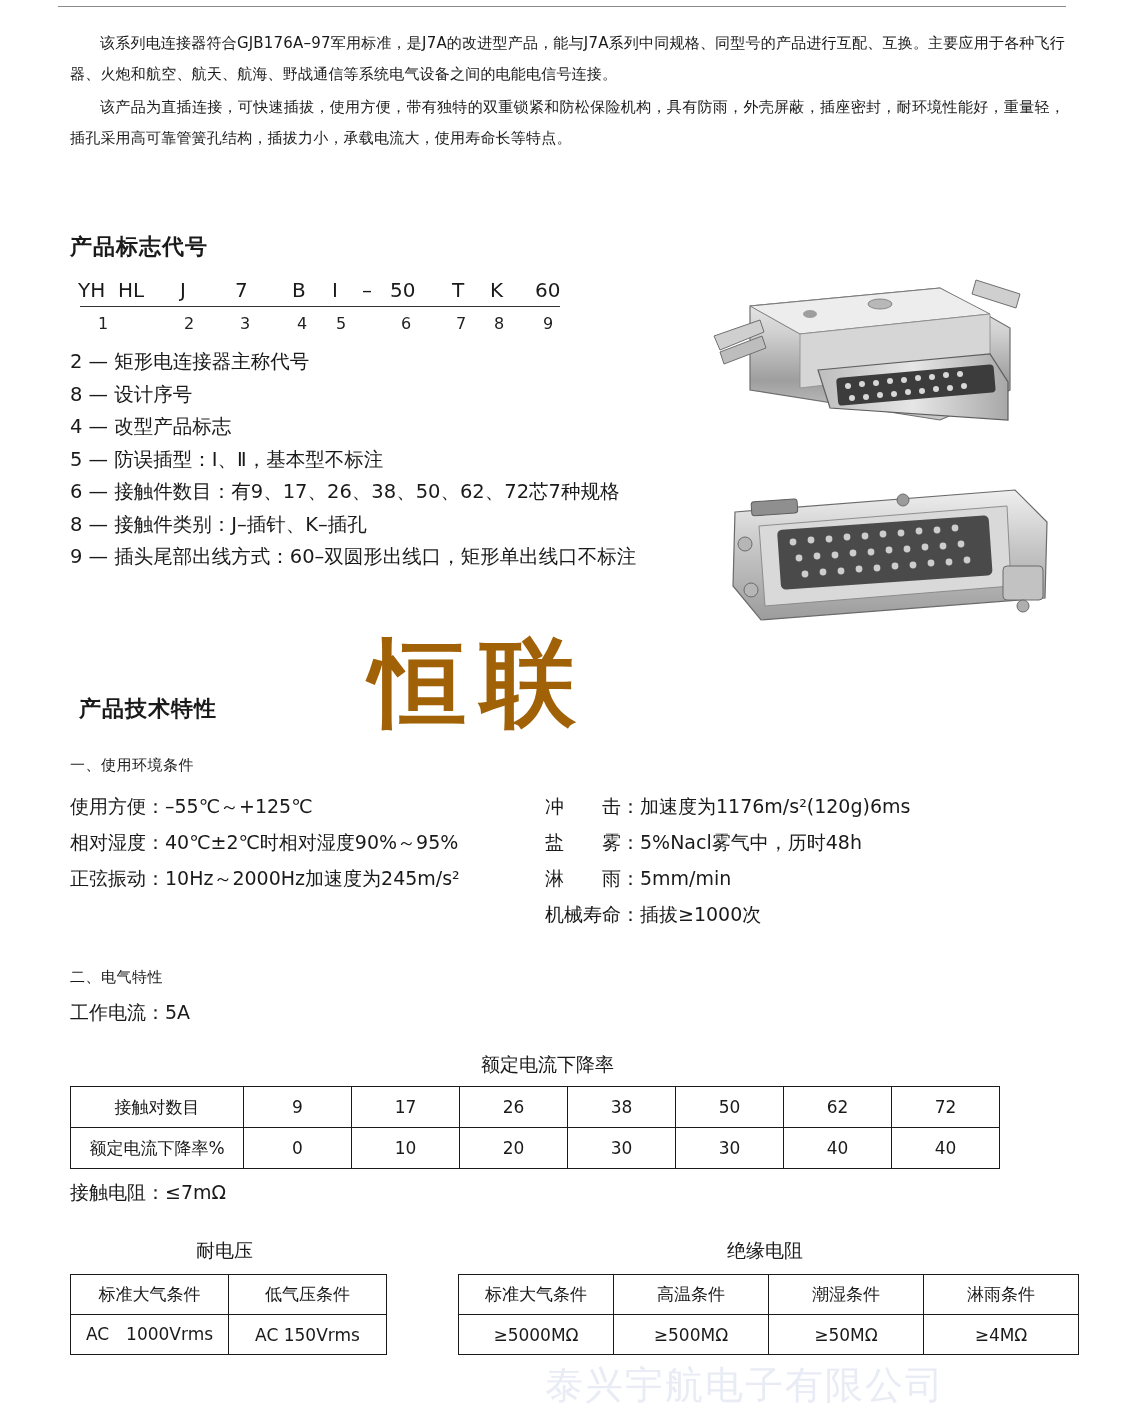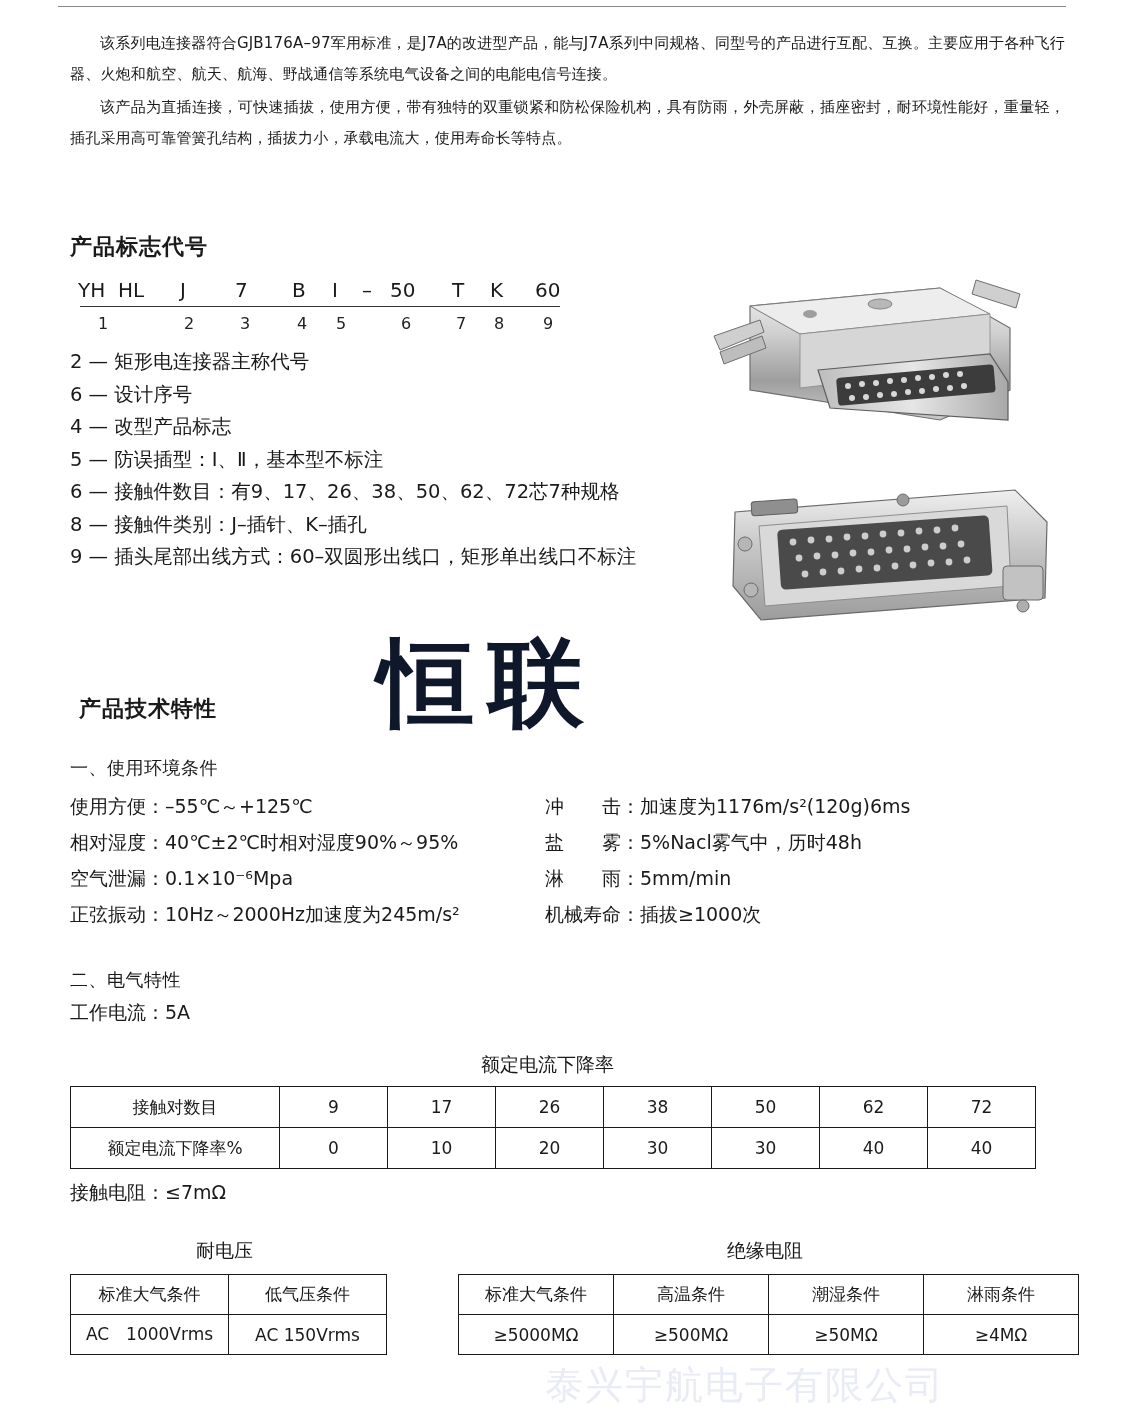--- a/index.html
+++ b/index.html
@@ -90,25 +90,25 @@
     left: 70px;
     top: 346px;
     font-size: 19.5px;
     line-height: 32.5px;
   }
   .legend div { white-space: nowrap; }
 
   
   .wm {
     position: absolute;
-    left: 378px;
+    left: 370px;
     top: 620px;
     font-size: 96px;
     font-weight: 700;
-    color: #0f172a;
+    color: #a16207;
     letter-spacing: 14px;
     font-family: Liberation Mono, monospace;
     z-index: 0;
   }
   .wm2 {
     position: absolute;
     left: 545px;
     top: 1360px;
     font-size: 38px;
     font-weight: 500;
@@ -121,21 +121,21 @@
   .photo {
     position: absolute;
     z-index: 1;
   }
   #photo-top { left: 690px; top: 270px; width: 380px; height: 200px; }
   #photo-bottom { left: 715px; top: 470px; width: 350px; height: 195px; }
 
   
   .sub-head {
     position: absolute;
-    font-size: 18px;
+    font-size: 15px;
     font-weight: 500;
     letter-spacing: 0.5px;
   }
   #sub-env { left: 70px; top: 756px; }
   #sub-elec { left: 70px; top: 968px; }
 
   .spec {
     position: absolute;
     font-size: 19px;
     line-height: 36px;
@@ -156,21 +156,21 @@
     border: 1px solid #1a1a1a;
     text-align: center;
     white-space: nowrap;
   }
   #tbl-derate {
     position: absolute;
     left: 70px;
     top: 1086px;
   }
   #tbl-derate td { height: 38px; }
-  #tbl-derate td.hdr { width: 172px; padding: 0 18px; }
+  #tbl-derate td.hdr { width: 172px; padding: 0 0; }
   #tbl-derate td.val { width: 105px; }
 
   #res { position: absolute; left: 70px; top: 1180px; font-size: 19px; }
 
   #cap-volt { position: absolute; left: 196px; top: 1238px; font-size: 19px; }
   #cap-ins  { position: absolute; left: 727px; top: 1238px; font-size: 19px; }
 
   #tbl-volt { position: absolute; left: 70px; top: 1274px; }
   #tbl-volt td { height: 37px; width: 155px; }
 
@@ -219,21 +219,21 @@
       <span class="code-num" style="left:266px">5</span>
       <span class="code-num" style="left:331px">6</span>
       <span class="code-num" style="left:386px">7</span>
       <span class="code-num" style="left:424px">8</span>
       <span class="code-num" style="left:473px">9</span>
     </div>
   </div>
 
   <div class="legend">
     <div>2 — 矩形电连接器主称代号</div>
-    <div>6 — 设计序号</div>
+    <div>8 — 设计序号</div>
     <div>4 — 改型产品标志</div>
     <div>5 — 防误插型：Ⅰ、Ⅱ，基本型不标注</div>
     <div>6 — 接触件数目：有9、17、26、38、50、62、72芯7种规格</div>
     <div>8 — 接触件类别：J–插针、K–插孔</div>
     <div>9 — 插头尾部出线方式：60–双圆形出线口，矩形单出线口不标注</div>
   </div>
 
   <div class="photo" id="photo-top">
     <svg width="380" height="200" viewBox="0 0 380 200">
       <defs>
@@ -342,23 +342,20 @@
   <div class="sub-head" id="sub-env">一、使用环境条件</div>
 
   <div class="spec" id="spec-left">
     <div>
       <span>使用方便：</span><span>–55℃～+125℃</span>
     </div>
     <div>
       <span>相对湿度：</span><span>40℃±2℃时相对湿度90%～95%</span>
     </div>
     <div>
-      <span>空气泄漏：</span><span>0.1×10⁻⁶Mpa</span>
-    </div>
-    <div>
       <span>正弦振动：</span><span>10Hz～2000Hz加速度为245m/s²</span>
     </div>
   </div>
 
   <div class="spec" id="spec-right">
     <div>
       <span>冲　　击：</span><span>加速度为1176m/s²(120g)6ms</span>
     </div>
     <div>
       <span>盐　　雾：</span><span>5%Nacl雾气中，历时48h</span>

